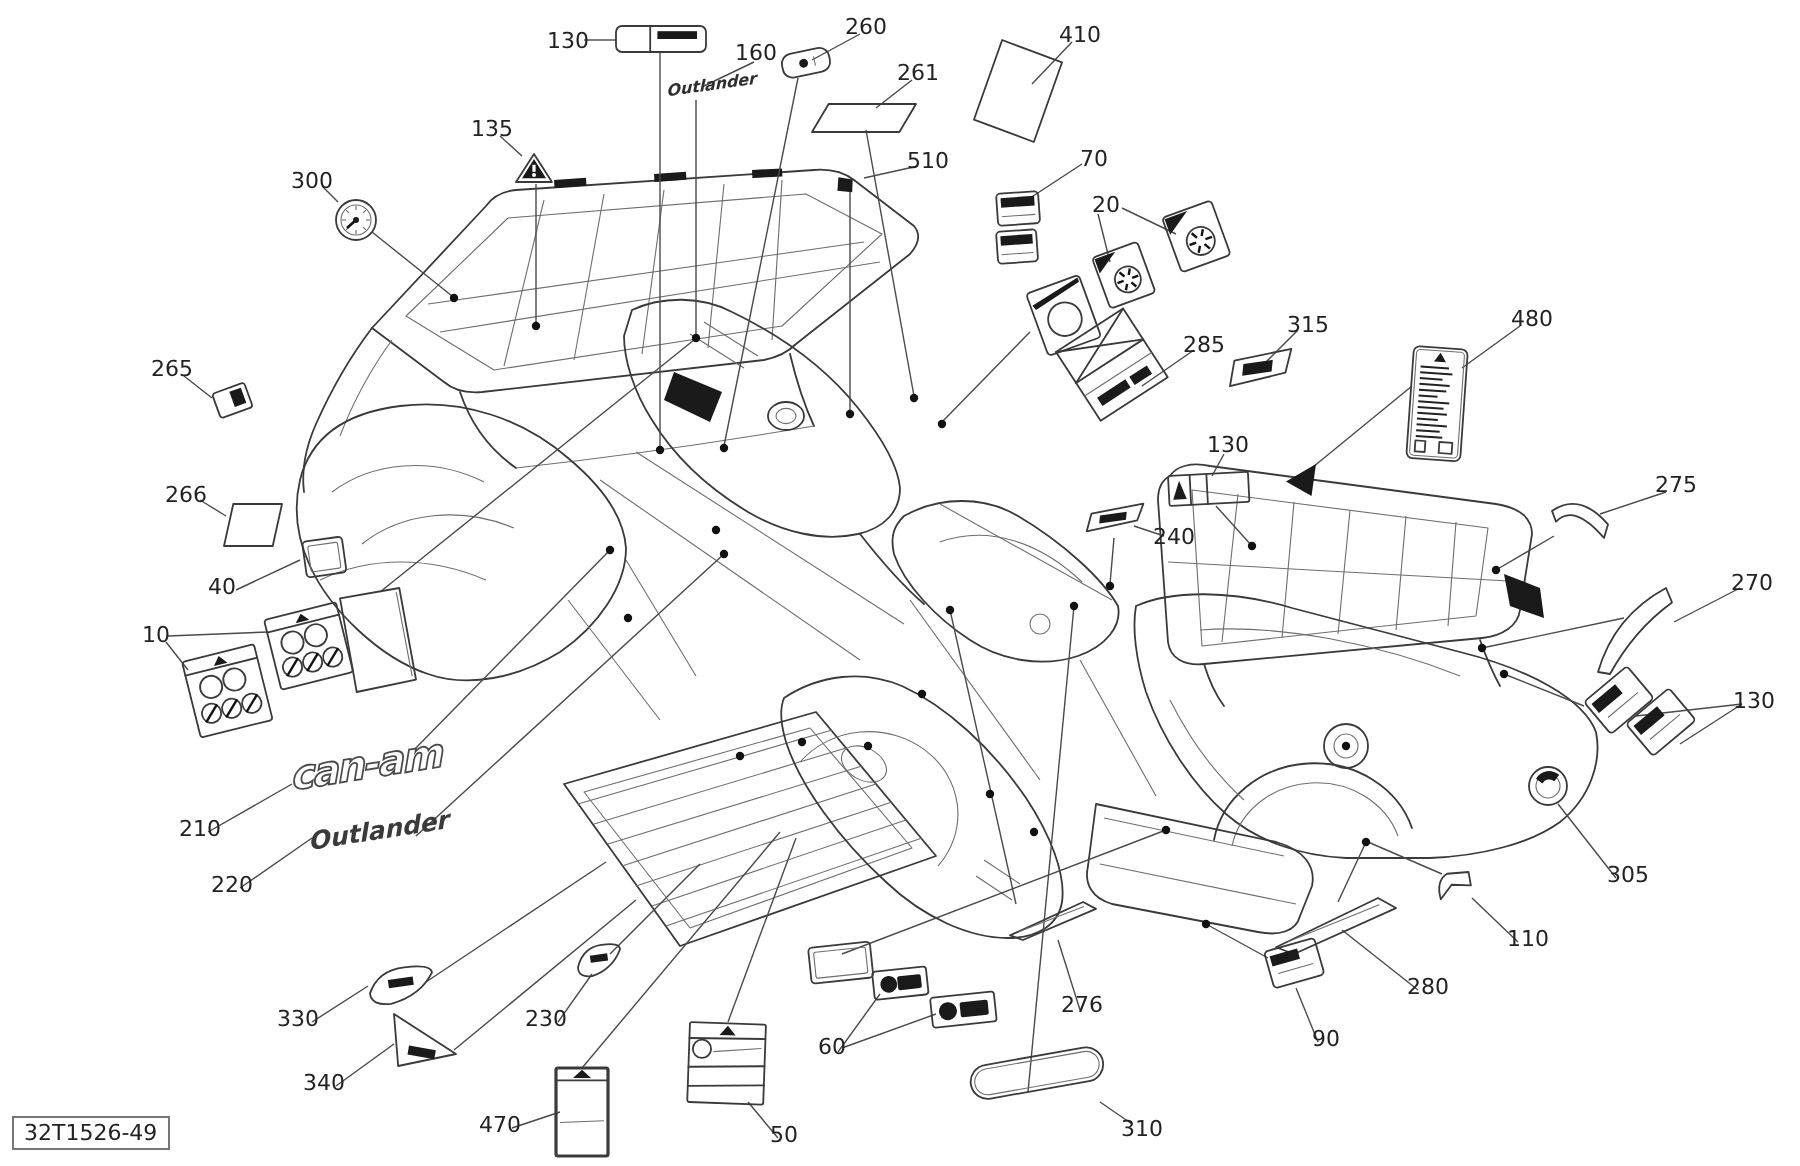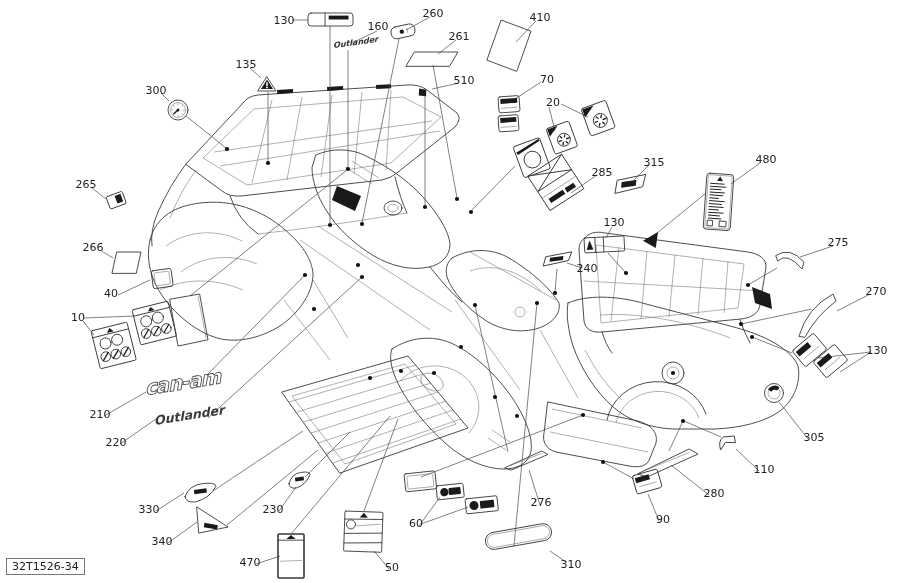--- a/index.html
+++ b/index.html
@@ -495,14 +495,14 @@
       <text class="callout" x="149" y="513" text-anchor="middle">330</text>
       <text class="callout" x="162" y="545" text-anchor="middle">340</text>
       <text class="callout" x="273" y="513" text-anchor="middle">230</text>
       <text class="callout" x="250" y="566" text-anchor="middle">470</text>
       <text class="callout" x="392" y="571" text-anchor="middle">50</text>
       <text class="callout" x="416" y="527" text-anchor="middle">60</text>
       <text class="callout" x="541" y="506" text-anchor="middle">276</text>
       <text class="callout" x="571" y="568" text-anchor="middle">310</text>
     </svg>
 
-  <div class="partcode">32T1526-34</div>
+  <div class="partcode">32T1526-49</div>
 </div>
 
 </body></html>

